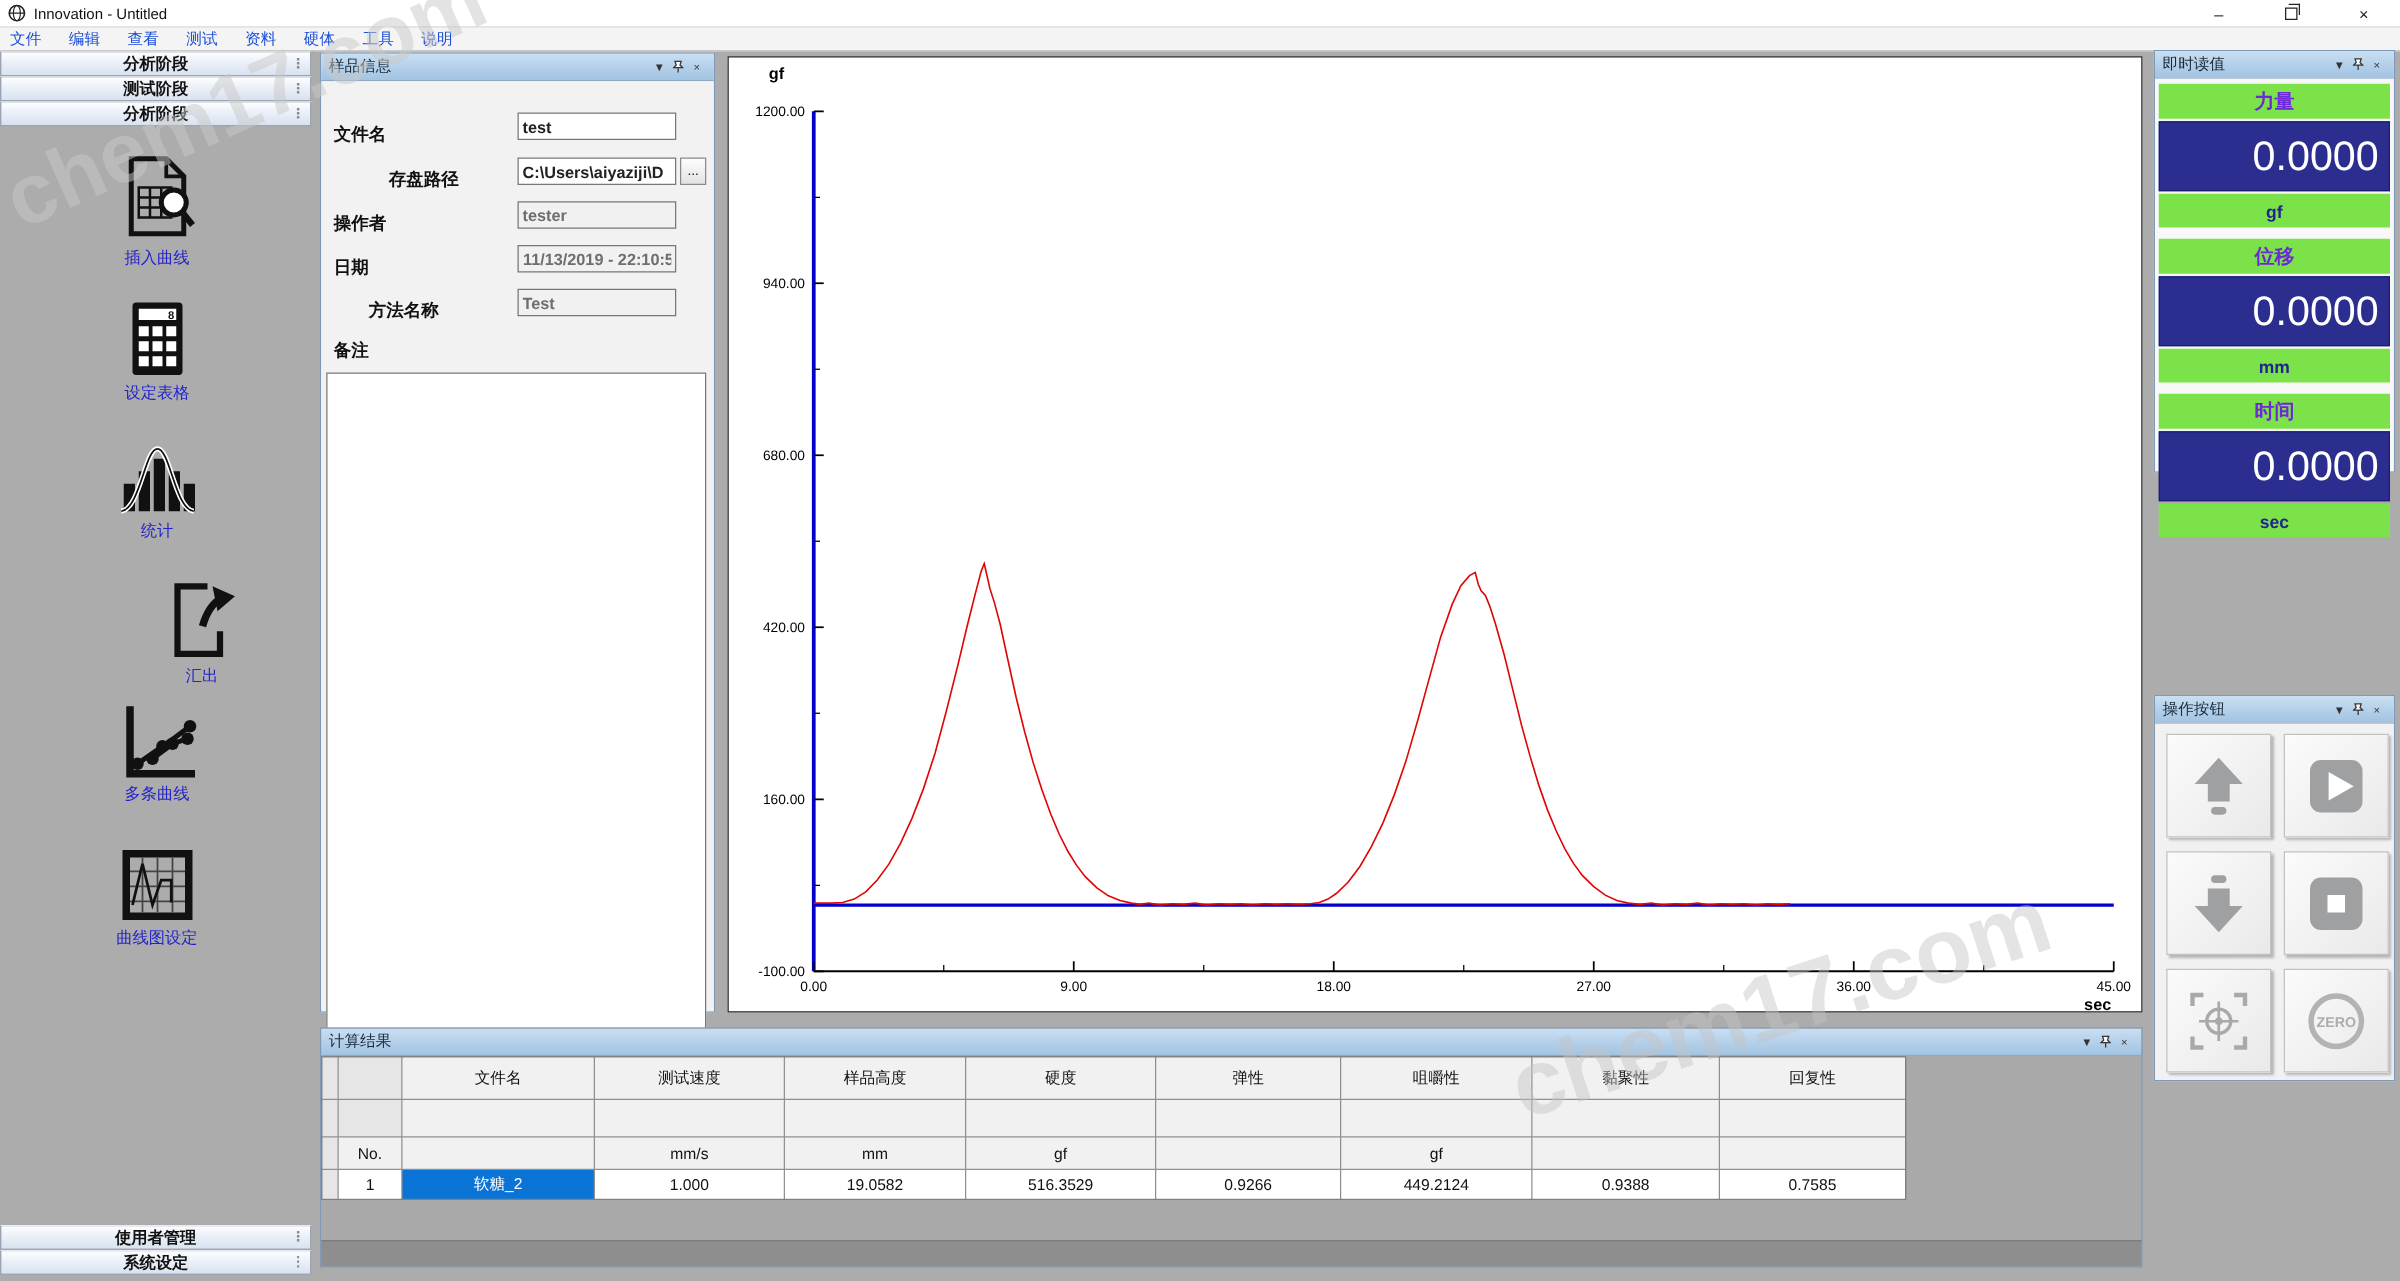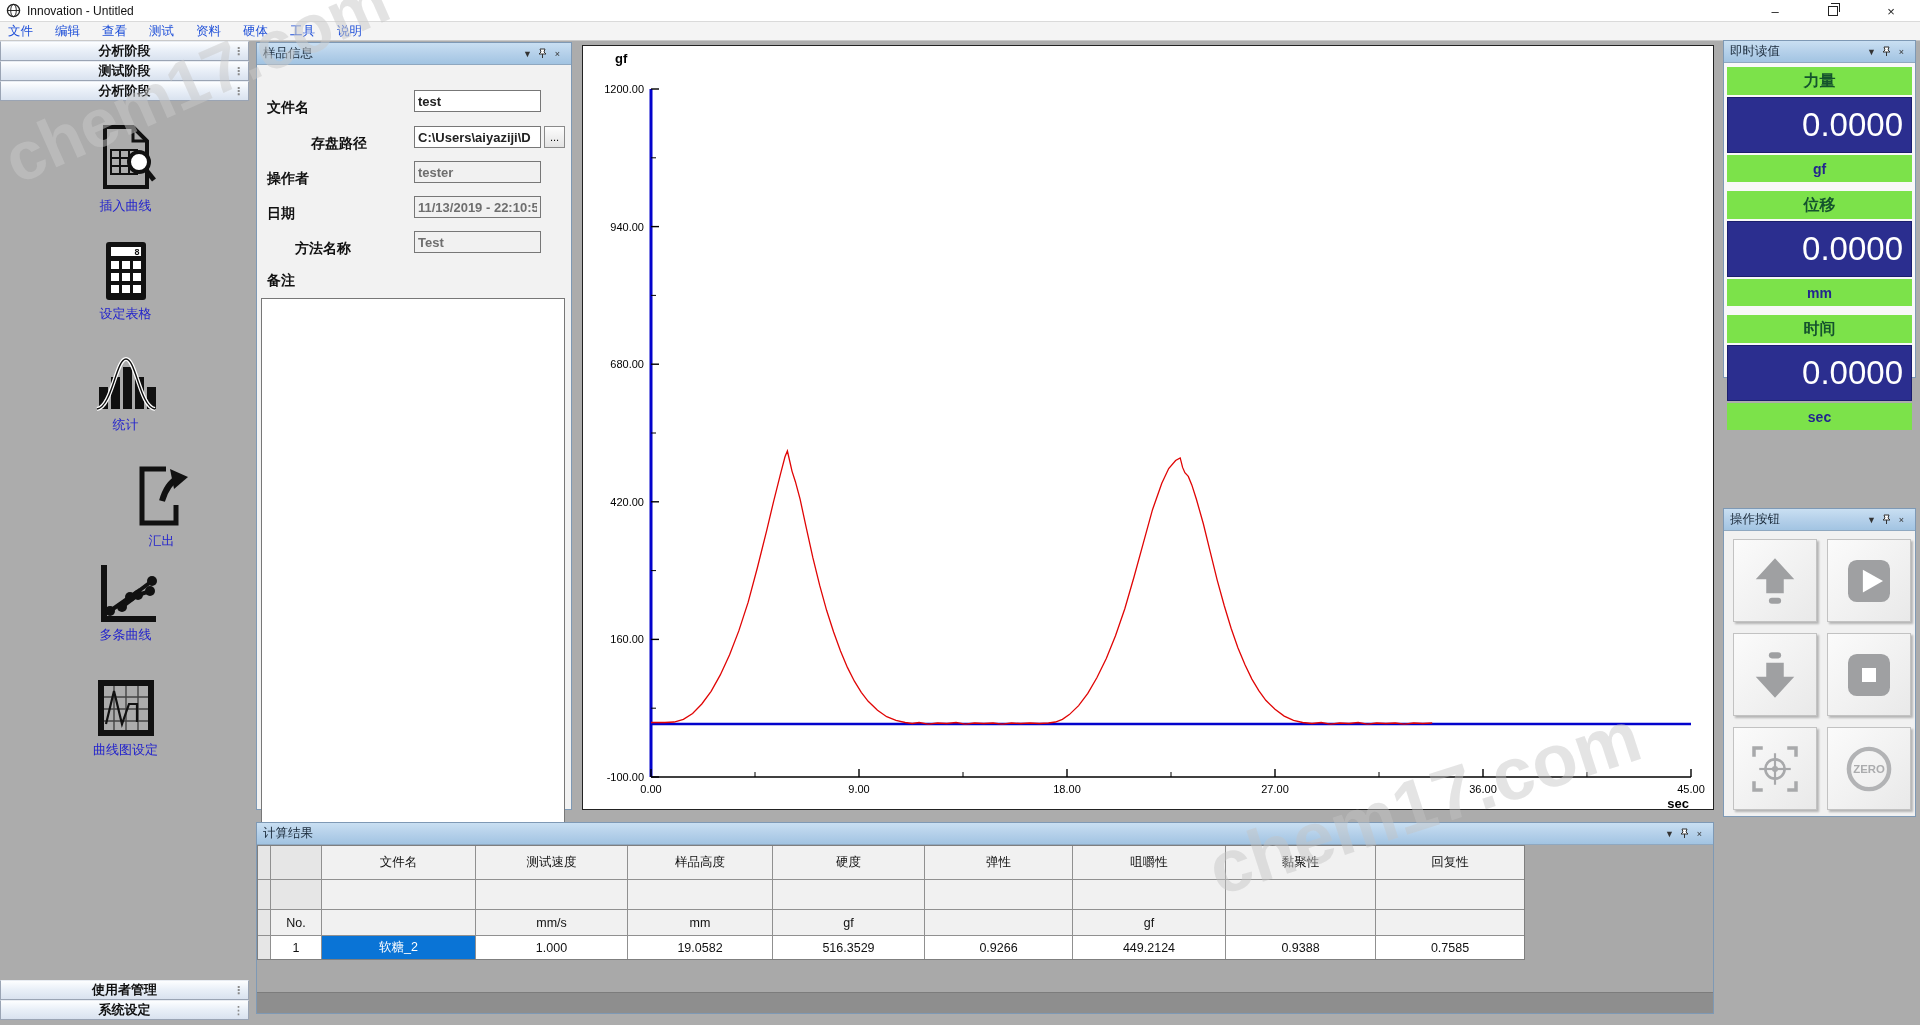--- a/index.html
+++ b/index.html
@@ -40,21 +40,21 @@
   .browse-btn{position:absolute;left:287px;width:21px;height:22px;border:1px solid #8A8A8A;background:linear-gradient(180deg,#FDFDFD,#E3E3E3);
               font-size:11px;display:flex;align-items:center;justify-content:center;box-sizing:border-box;}
   .remark-box{position:absolute;left:4px;top:233px;width:304px;height:527px;background:#FFF;border:1px solid #777;box-sizing:border-box;
               font-family:"Liberation Sans",sans-serif;font-size:13px;resize:none;}
   
   .chart-panel{position:absolute;left:582px;top:45px;width:1132px;height:765px;background:#FFF;border:1px solid #222;box-sizing:border-box;}
   
   .readout-content{position:relative;background:#F8F8F8;height:calc(100% - 22px);padding:4px 3px;box-sizing:border-box;}
   .ro-group{margin-bottom:9px;}
   .ro-bar{height:28px;display:flex;align-items:center;justify-content:center;
-          font-size:16px;font-weight:700;color:#14532d;margin-bottom:2px;}
+          font-size:16px;font-weight:700;color:#6d28d9;margin-bottom:2px;}
   .ro-value{height:56px;display:flex;align-items:center;justify-content:flex-end;
             font-size:33px;font-weight:400;color:#FFF;padding-right:8px;margin-bottom:2px;border:1px solid #1B1E6E;box-sizing:border-box;padding-left:39px;}
   .ro-unit{height:27px;display:flex;align-items:center;justify-content:center;font-size:14px;font-weight:700;color:#22258E;}
   
   .actions-content{position:relative;height:calc(100% - 22px);background:#F1F1F1;
                    display:grid;grid-template-columns:84px 84px;grid-auto-rows:83px;gap:11px 10px;padding:8px 0 0 9px;box-sizing:border-box;}
   .act-btn{border:1px solid #C2C2C2;background:linear-gradient(135deg,#FBFBFB,#E9E9E9);
            box-shadow:2px 2px 2px rgba(0,0,0,0.25);display:flex;align-items:center;justify-content:center;}
   
   .results-body{position:relative;height:calc(100% - 22px);background:#A9A9A9;}
@@ -323,21 +323,21 @@
         <div class="ro-unit ro-green" style="background: rgb(124, 226, 74);">mm</div>
       </div>
       <div class="ro-group">
         <div class="ro-bar ro-green" style="background: rgb(124, 226, 74);">时间</div>
         <div class="ro-value ro-navy" style="background: rgb(43, 46, 143);">0.0000</div>
         <div class="ro-unit ro-green" style="background: rgb(124, 226, 74);">sec</div>
       </div>
     </div>
   </div>
 
-  <div class="panel" style="left:1723px;top:508px;width:193px;height:309px;">
+  <div class="panel" style="left:1723px;top:556px;width:193px;height:309px;">
     <div class="panel-title">
       <span>操作按钮</span>
       <span class="pt-spacer"></span>
       <span class="pt-ico">▼</span>
       <span class="pt-ico">
         <svg width="9" height="11" viewBox="0 0 9 11">
             <path d="M2 1 h5 l-1 3 2 2 H1 l2-2 z" fill="#fff" stroke="#333" stroke-width="1"></path>
             <line x1="4.5" y1="6" x2="4.5" y2="10" stroke="#333" stroke-width="1"></line>
           </svg>
       </span>

